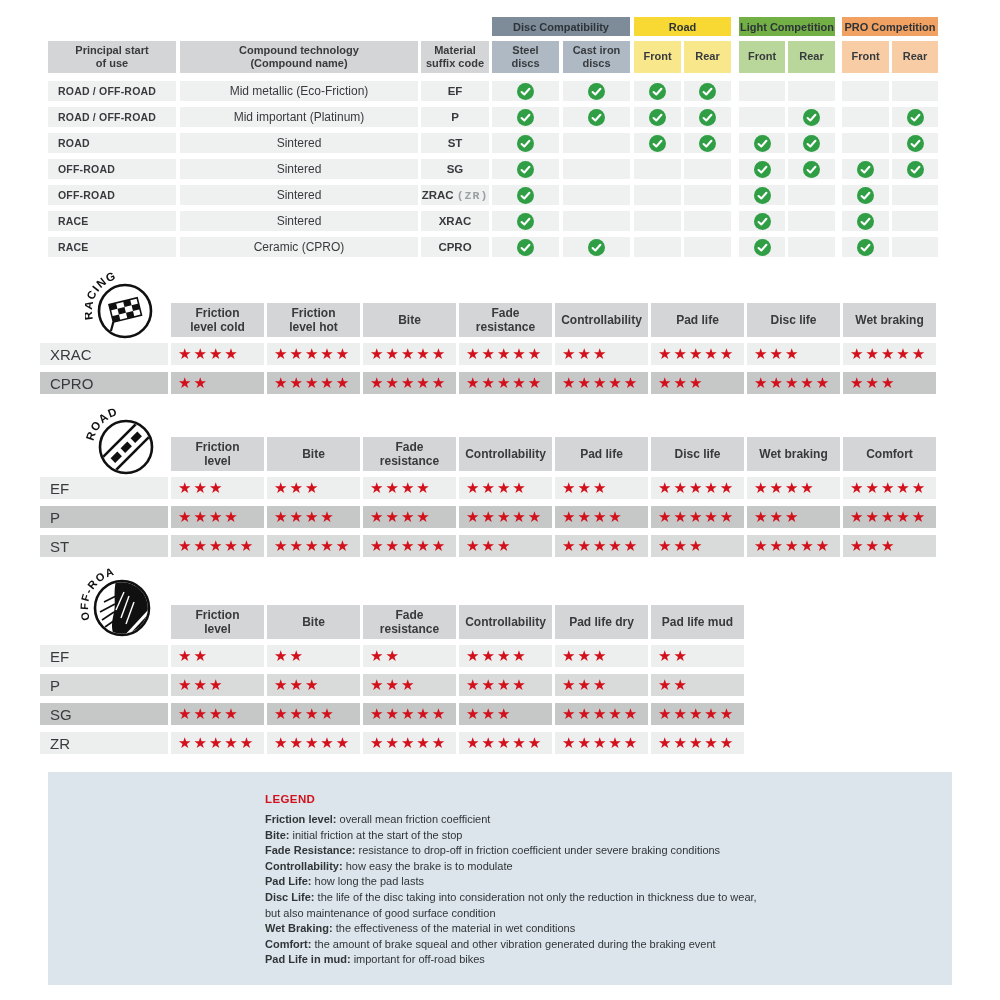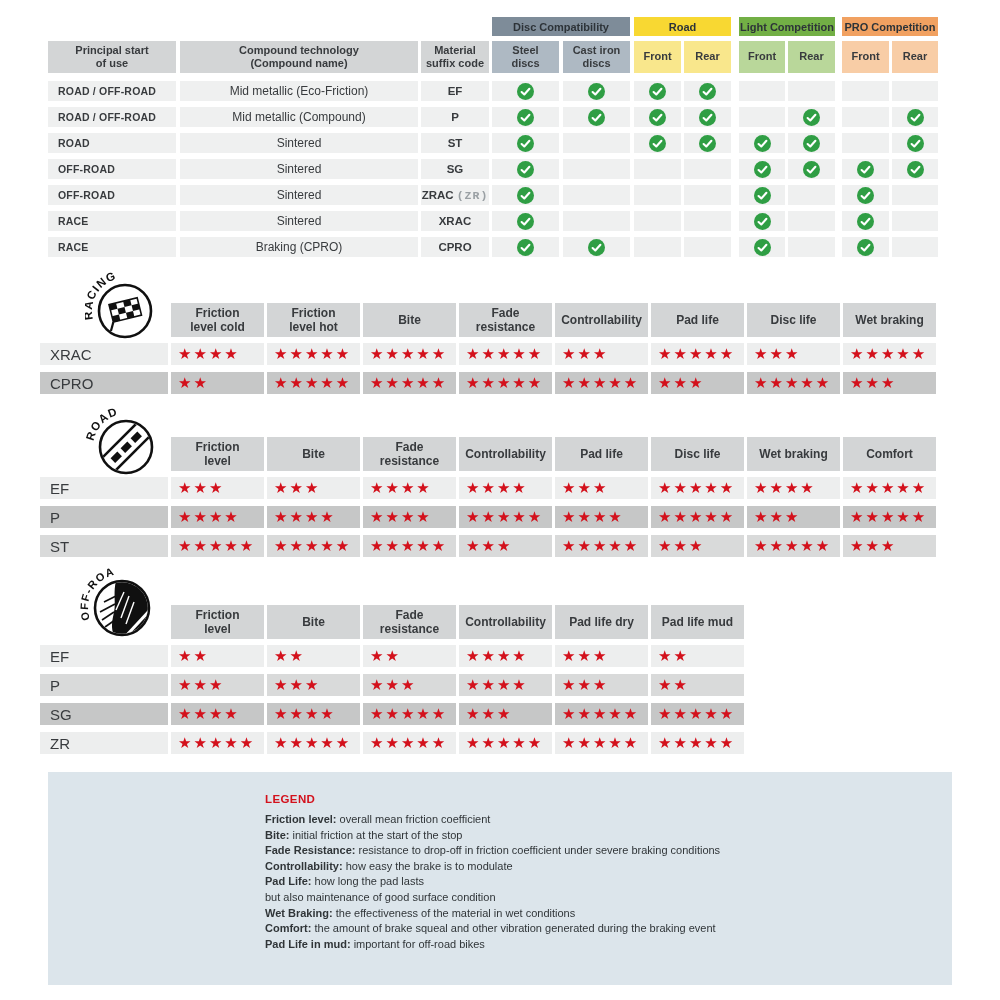--- a/index.html
+++ b/index.html
@@ -110,21 +110,21 @@
             <path d="M4.6 9 L7.3 11.5 L12.4 5.8" stroke="#fff" stroke-width="2.1" fill="none" stroke-linecap="round" stroke-linejoin="round"></path>
           </svg>
         </div>
         <div class="cell" style="width: 46px; margin-right: 3px;"></div>
         <div class="cell" style="width: 47px; margin-right: 7px;"></div>
         <div class="cell" style="width: 47px; margin-right: 3px;"></div>
         <div class="cell" style="width: 46px; margin-right: 0px;"></div>
       </div>
       <div class="trow dat-row" style="top: 90px;">
         <div class="cell use-cell" style="width: 128px; margin-right: 4px;">ROAD / OFF-ROAD</div>
-        <div class="cell" style="width: 238px; margin-right: 3px;">Mid metallic (Compound)</div>
+        <div class="cell" style="width: 238px; margin-right: 3px;">Mid important (Platinum)</div>
         <div class="cell code-cell" style="width: 68px; margin-right: 3px;">P</div>
         <div class="cell" style="width: 67px; margin-right: 4px;">
           <svg width="17" height="17" viewBox="0 0 17 17">
             <circle cx="8.5" cy="8.5" r="8.5" fill="#2f9e44"></circle>
             <path d="M4.6 9 L7.3 11.5 L12.4 5.8" stroke="#fff" stroke-width="2.1" fill="none" stroke-linecap="round" stroke-linejoin="round"></path>
           </svg>
         </div>
         <div class="cell" style="width: 67px; margin-right: 4px;">
           <svg width="17" height="17" viewBox="0 0 17 17">
             <circle cx="8.5" cy="8.5" r="8.5" fill="#2f9e44"></circle>
@@ -290,21 +290,21 @@
         <div class="cell" style="width: 47px; margin-right: 3px;">
           <svg width="17" height="17" viewBox="0 0 17 17">
             <circle cx="8.5" cy="8.5" r="8.5" fill="#2f9e44"></circle>
             <path d="M4.6 9 L7.3 11.5 L12.4 5.8" stroke="#fff" stroke-width="2.1" fill="none" stroke-linecap="round" stroke-linejoin="round"></path>
           </svg>
         </div>
         <div class="cell" style="width: 46px; margin-right: 0px;"></div>
       </div>
       <div class="trow dat-row" style="top: 220px;">
         <div class="cell use-cell" style="width: 128px; margin-right: 4px;">RACE</div>
-        <div class="cell" style="width: 238px; margin-right: 3px;">Braking (CPRO)</div>
+        <div class="cell" style="width: 238px; margin-right: 3px;">Ceramic (CPRO)</div>
         <div class="cell code-cell" style="width: 68px; margin-right: 3px;">CPRO</div>
         <div class="cell" style="width: 67px; margin-right: 4px;">
           <svg width="17" height="17" viewBox="0 0 17 17">
             <circle cx="8.5" cy="8.5" r="8.5" fill="#2f9e44"></circle>
             <path d="M4.6 9 L7.3 11.5 L12.4 5.8" stroke="#fff" stroke-width="2.1" fill="none" stroke-linecap="round" stroke-linejoin="round"></path>
           </svg>
         </div>
         <div class="cell" style="width: 67px; margin-right: 4px;">
           <svg width="17" height="17" viewBox="0 0 17 17">
             <circle cx="8.5" cy="8.5" r="8.5" fill="#2f9e44"></circle>
@@ -661,20 +661,21 @@
     </div>
 
   <div id="legend-panel" class="abs" style="background: rgb(220, 229, 235); text-decoration: underline;">
     <div id="legend-title" style="color: rgb(211, 17, 28);">LEGEND</div>
     <div id="legend-lines">
         <div class="legend-line"><span class="legend-term">Friction level: </span><span class="legend-desc">overall mean friction coefficient</span></div>
         <div class="legend-line"><span class="legend-term">Bite: </span><span class="legend-desc">initial friction at the start of the stop</span></div>
         <div class="legend-line"><span class="legend-term">Fade Resistance: </span><span class="legend-desc">resistance to drop-off in friction coefficient under severe braking conditions</span></div>
         <div class="legend-line"><span class="legend-term">Controllability: </span><span class="legend-desc">how easy the brake is to modulate</span></div>
         <div class="legend-line"><span class="legend-term">Pad Life: </span><span class="legend-desc">how long the pad lasts</span></div>
+        <div class="legend-line"><span class="legend-term">Disc Life: </span><span class="legend-desc">the life of the disc taking into consideration not only the reduction in thickness due to wear,</span></div>
         <div class="legend-line"><span class="legend-desc">but also maintenance of good surface condition</span></div>
         <div class="legend-line"><span class="legend-term">Wet Braking: </span><span class="legend-desc">the effectiveness of the material in wet conditions</span></div>
         <div class="legend-line"><span class="legend-term">Comfort: </span><span class="legend-desc">the amount of brake squeal and other vibration generated during the braking event</span></div>
         <div class="legend-line"><span class="legend-term">Pad Life in mud: </span><span class="legend-desc">important for off-road bikes</span></div>
       </div>
   </div>
 
 </div>
 
 </body></html>

